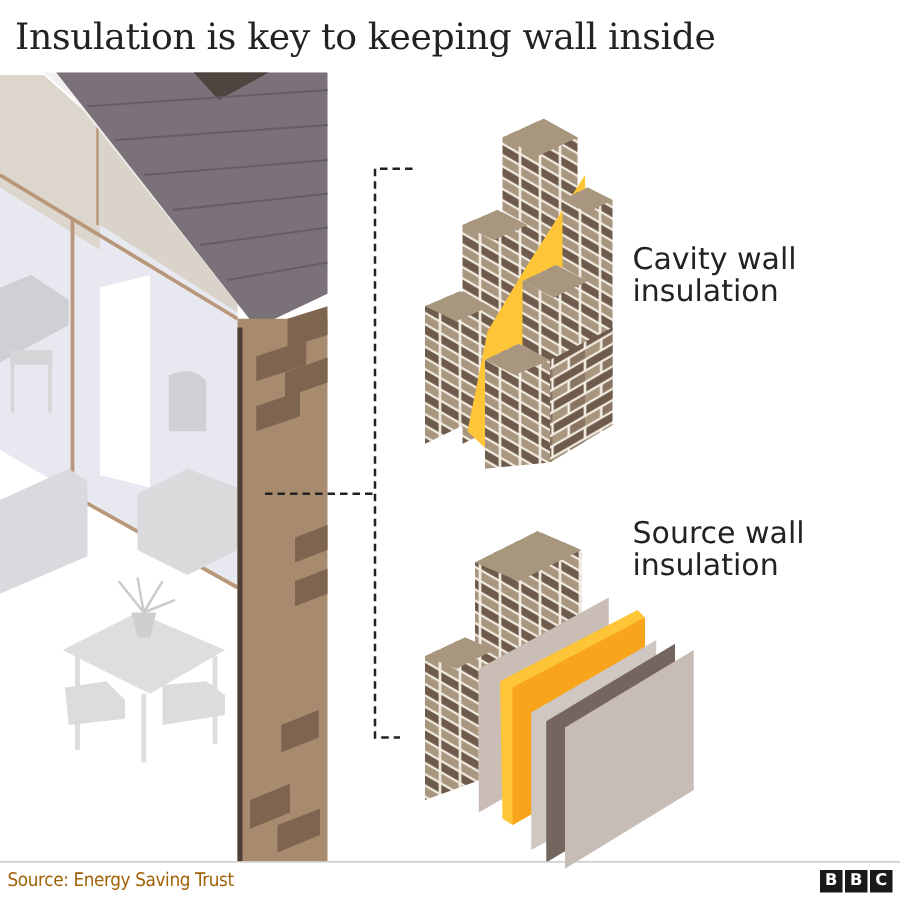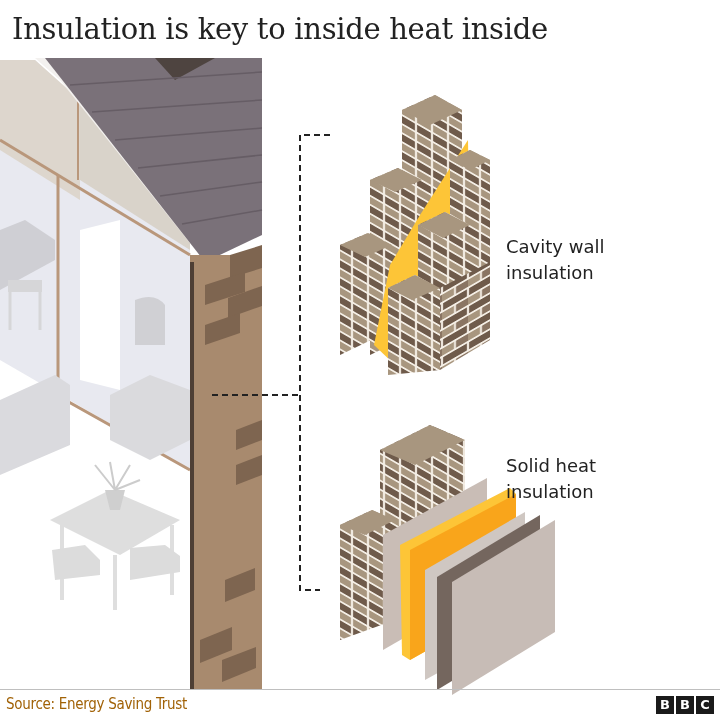--- a/index.html
+++ b/index.html
@@ -4,22 +4,22 @@
 <style>
   html, body { margin: 0; padding: 0; background: #ffffff; }
   body { width: 720px; height: 720px; position: relative; overflow: hidden; font-family: "Liberation Sans", sans-serif; }
   .title {
     position: absolute; left: 12px; top: 12px;
     font-family: "DejaVu Serif", serif;
     font-size: 29px; color: #222222; letter-spacing: -0.3px; white-space: nowrap;
   }
   .illustration { position: absolute; left: 0; top: 0; width: 720px; height: 720px; }
   .label {
-    position: absolute; font-family: "DejaVu Sans", sans-serif; font-size: 18px;
-    line-height: 26px; color: #222222; margin-top: 40px;
+    position: absolute; font-family: "DejaVu Sans", sans-serif; font-size: 24px;
+    line-height: 26px; color: #222222;
   }
   .label-cavity { left: 506px; top: 194px; }
   .label-solid { left: 506px; top: 413px; }
   .footer-rule { position: absolute; left: 0; top: 689px; width: 720px; height: 1px; background: #bfbfbf; }
   .source {
     position: absolute; left: 6px; top: 695px; font-size: 15px; color: #a16207;
     font-family: "DejaVu Sans Condensed", "DejaVu Sans", sans-serif; letter-spacing: -0.3px;
   }
   .bbc { position: absolute; right: 6px; top: 696px; display: flex; gap: 2px; }
   .bbc span {
@@ -140,29 +140,29 @@
     <polygon points="340,525 372,510 395,520 365,535" fill="#a8967f"></polygon>
     <polygon points="383,535 487,478 487,590 383,650" fill="#c9bdb6"></polygon>
     <polygon points="400,545 510,488 516,494 516,600 410,660 402,655" fill="#fdc537"></polygon>
     <polygon points="410,550 516,494 516,600 410,660" fill="#f9a51b"></polygon>
     <polygon points="425,570 525,512 525,625 425,680" fill="#cfc7c2"></polygon>
     <polygon points="437,577 540,515 540,628 437,690" fill="#74665e"></polygon>
     <polygon points="452,582 555,520 555,632 452,695" fill="#c7bcb6"></polygon>
   </g>
 </svg>
 
-<div class="title">Insulation is key to inside heat inside</div>
+<div class="title">Insulation is key to keeping wall inside</div>
 
 <div class="label label-cavity">
   <div>Cavity wall</div>
   <div>insulation</div>
 </div>
 
 <div class="label label-solid">
-  <div>Solid heat</div>
+  <div>Source wall</div>
   <div>insulation</div>
 </div>
 
 <div class="footer-rule"></div>
 <div class="source">Source: Energy Saving Trust</div>
 <div class="bbc">
   <span>B</span>
   <span>B</span>
   <span>C</span>
 </div>

